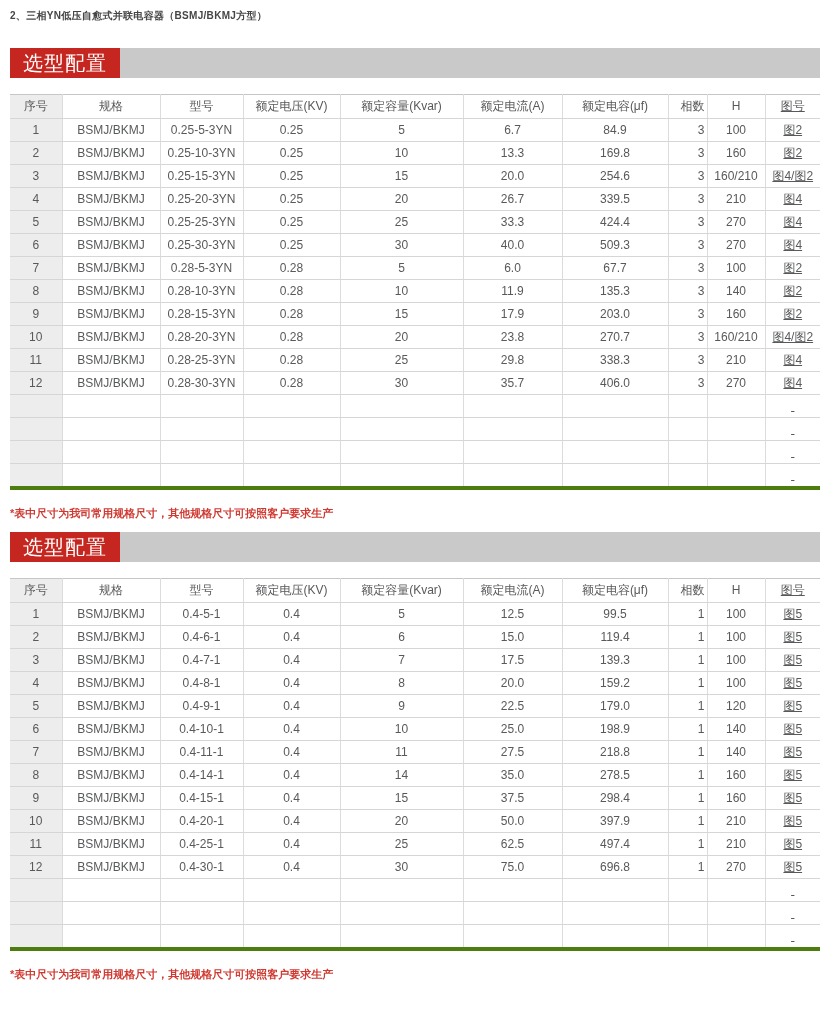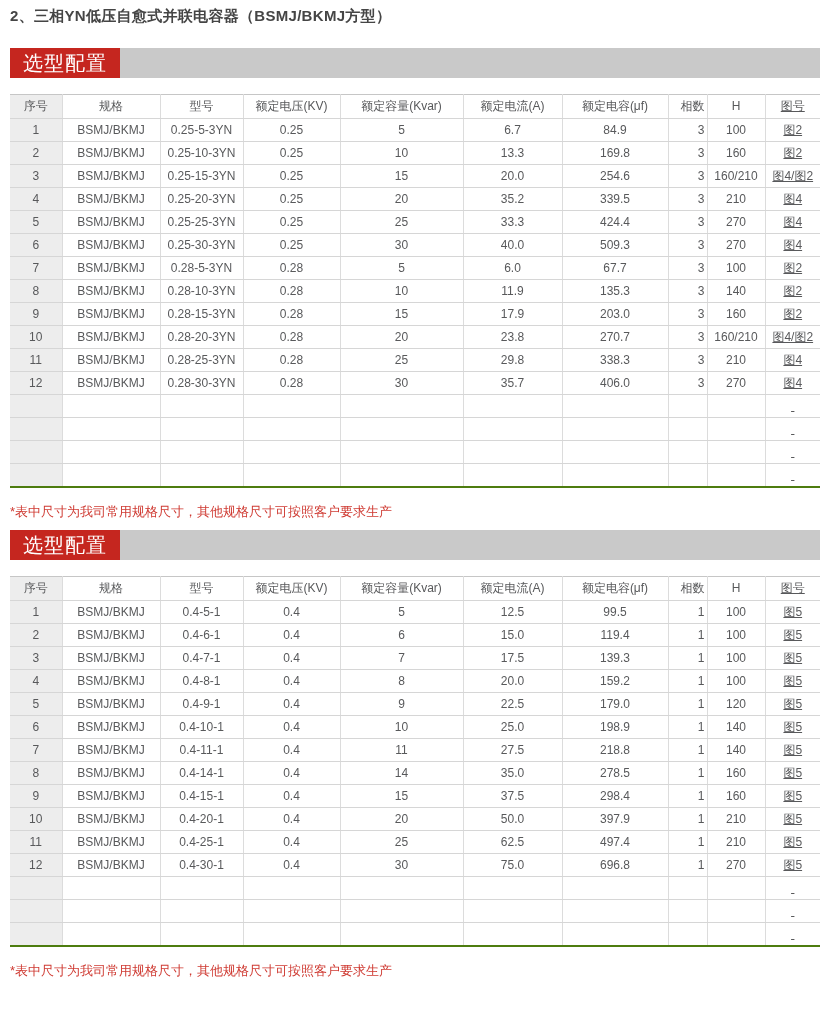--- a/index.html
+++ b/index.html
@@ -7,21 +7,21 @@
     margin: 0; padding: 0;
     background: #ffffff;
     width: 830px; height: 1033px;
     overflow: hidden;
     font-family: "Liberation Sans", "DejaVu Sans", sans-serif;
   }
   .page { padding: 6px 10px 0 10px; width: 830px; }
 
   .section-title {
     margin: 0;
-    font-size: 15px;
+    font-size: 10px;
     line-height: 20px;
     font-weight: bold;
     color: #454545;
     letter-spacing: 0.3px;
   }
   .section + .section .section-title { margin-top: 20px; }
 
   .config-bar {
     margin-top: 22px;
     height: 30px;
@@ -39,21 +39,21 @@
     font-size: 20px;
     letter-spacing: 1px;
   }
 
   table.spec-table {
     margin-top: 16px;
     width: 810px;
     border-collapse: collapse;
     table-layout: fixed;
     border-top: 1px solid #c6c6c6;
-    border-bottom: 2px solid #4d7c0f;
+    border-bottom: 4px solid #4d7c0f;
     font-size: 12px;
     color: #58595b;
   }
   .spec-table th, .spec-table td {
     border-right: 1px solid #dcdcdc;
     border-bottom: 1px solid #d6d6d6;
     text-align: center;
     vertical-align: middle;
     padding: 0 2px;
     font-weight: normal;
@@ -71,23 +71,24 @@
   .spec-table th:nth-child(4),  .spec-table td:nth-child(4)  { width: 97px; }
   .spec-table th:nth-child(5),  .spec-table td:nth-child(5)  { width: 123px; }
   .spec-table th:nth-child(6),  .spec-table td:nth-child(6)  { width: 99px; }
   .spec-table th:nth-child(7),  .spec-table td:nth-child(7)  { width: 106px; }
   .spec-table th:nth-child(8),  .spec-table td:nth-child(8)  { width: 39px; text-align: right; }
   .spec-table th:nth-child(9),  .spec-table td:nth-child(9)  { width: 58px; }
   .spec-table th:nth-child(10), .spec-table td:nth-child(10) { width: 55px; text-decoration: underline; }
 
   .footnote {
     margin: 17px 0 0 0;
-    font-size: 13px;
+    font-size: 11px;
     line-height: 13px;
     color: var(--footnote-red, #cf3a32);
+    font-weight: bold;
   }
 </style>
 </head>
 <body>
 
 <div class="page">
 
   <div class="section">
     <h2 class="section-title">2、三相YN低压自愈式并联电容器（BSMJ/BKMJ方型）</h2>
     <div class="config-bar">
@@ -144,21 +145,21 @@
             <td>3</td>
             <td>160/210</td>
             <td>图4/图2</td>
           </tr>
           <tr>
             <td>4</td>
             <td>BSMJ/BKMJ</td>
             <td>0.25-20-3YN</td>
             <td>0.25</td>
             <td>20</td>
-            <td>35.2</td>
+            <td>26.7</td>
             <td>339.5</td>
             <td>3</td>
             <td>210</td>
             <td>图4</td>
           </tr>
           <tr>
             <td>5</td>
             <td>BSMJ/BKMJ</td>
             <td>0.25-25-3YN</td>
             <td>0.25</td>

